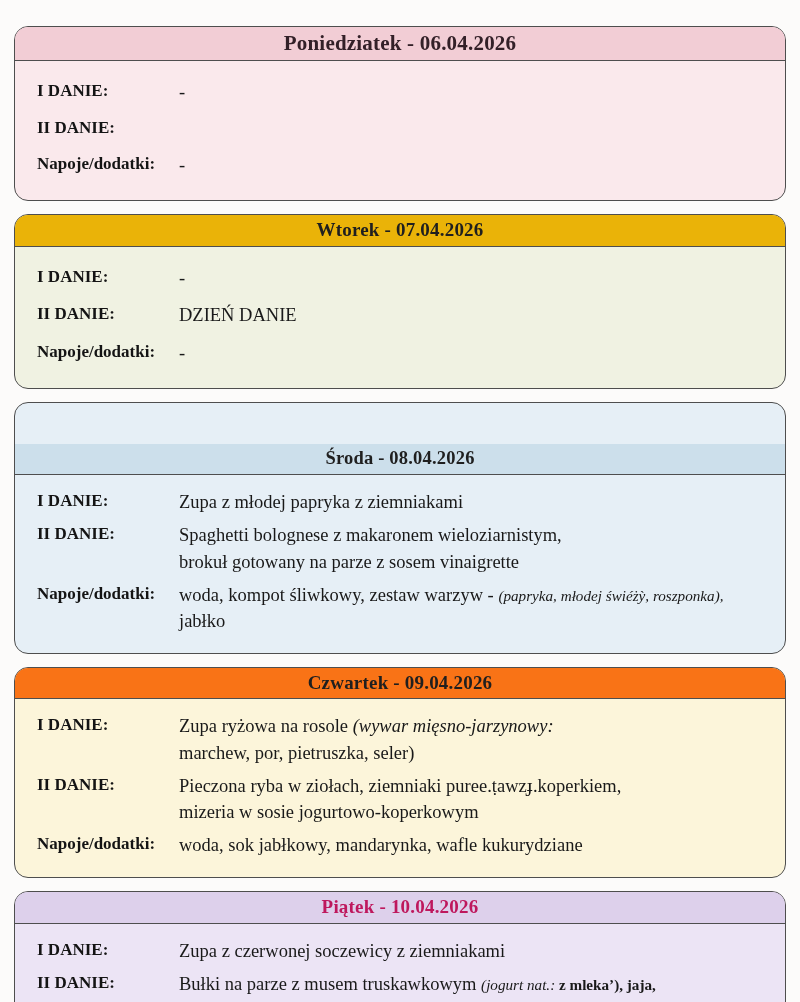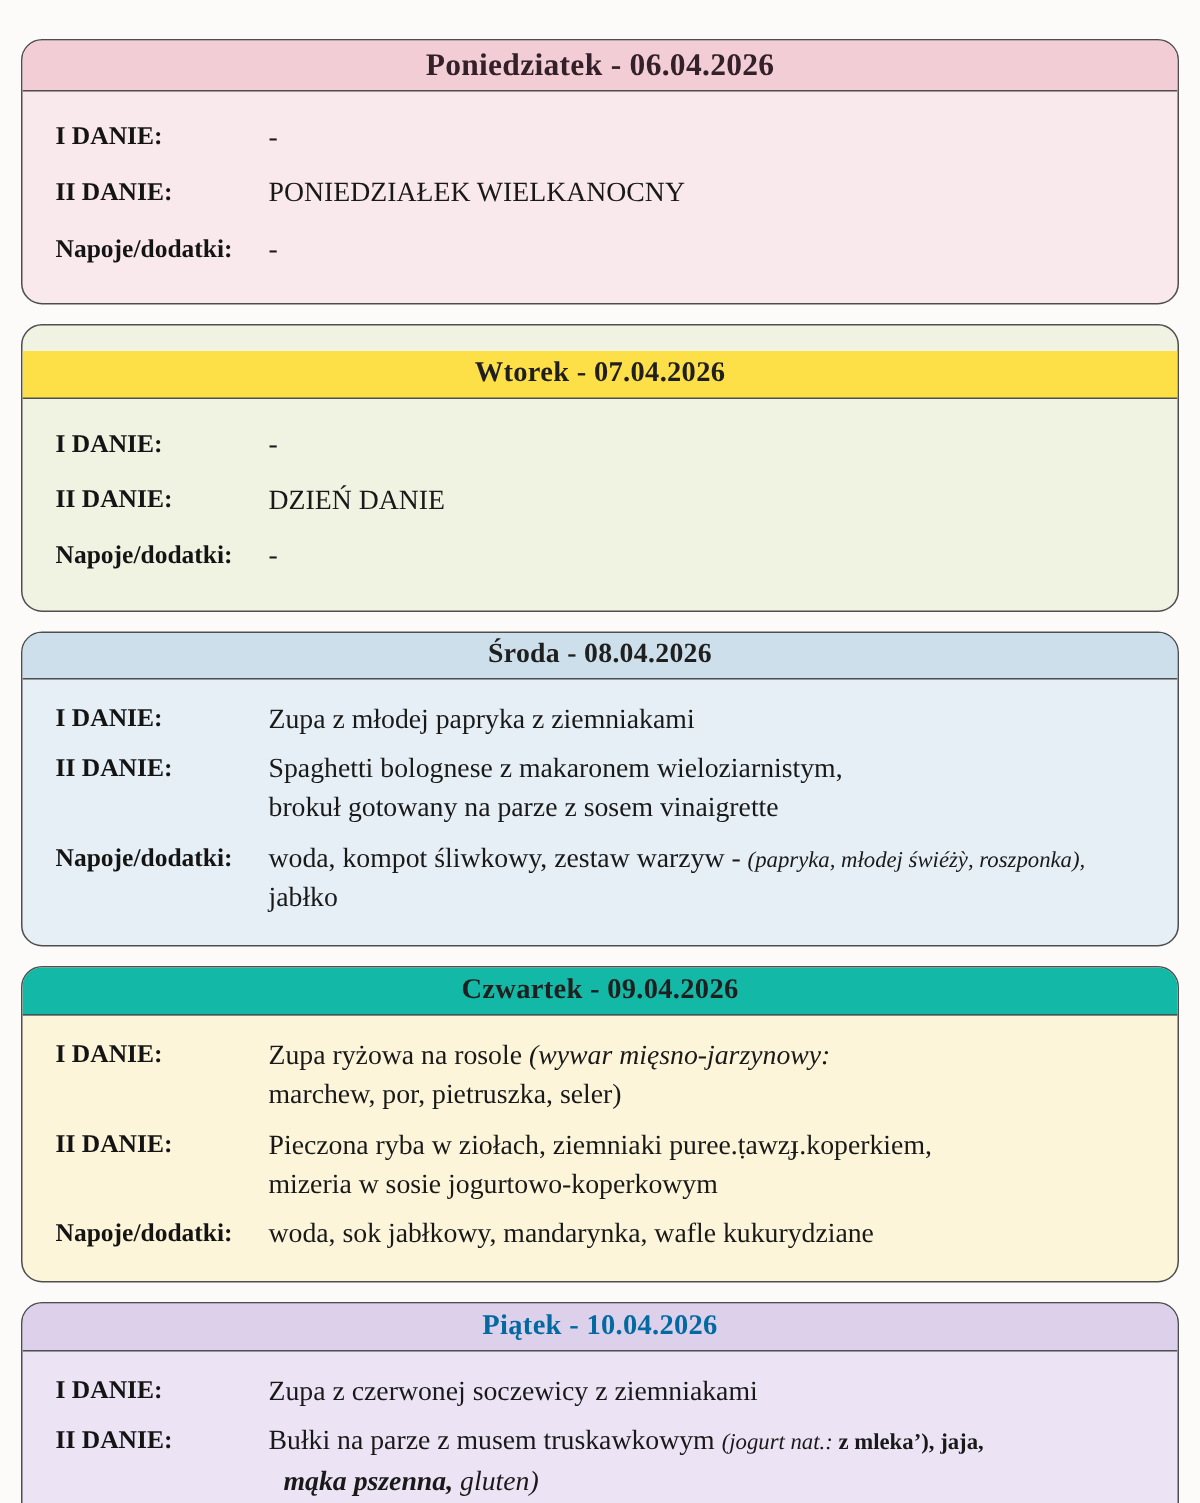--- a/index.html
+++ b/index.html
@@ -71,88 +71,87 @@
         <header class="card-header" style="background: rgb(242, 205, 213);">
           <div class="card-title" style="font-size: 21px; color: rgb(51, 32, 40);">Poniedziatek - 06.04.2026</div>
         </header>
         <div class="card-body">
           <div class="row">
             <div class="row-label">I DANIE:</div>
             <div class="row-value"><span class="seg-normal">-</span></div>
           </div>
           <div class="row">
             <div class="row-label">II DANIE:</div>
-            <div class="row-value"><span class="seg-normal">PONIEDZIAŁEK WIELKANOCNY</span></div>
           </div>
           <div class="row">
             <div class="row-label">Napoje/dodatki:</div>
             <div class="row-value"><span class="seg-normal">-</span></div>
           </div>
         </div>
       </section>
       <section class="card" style="background: rgb(240, 242, 226);">
-        <header class="card-header" style="background: #fde047; margin-top: 17px;">
+        <header class="card-header" style="background: #eab308;">
           <div class="card-title" style="font-size: 19px; color: rgb(31, 31, 31);">Wtorek - 07.04.2026</div>
         </header>
         <div class="card-body">
           <div class="row">
             <div class="row-label">I DANIE:</div>
             <div class="row-value"><span class="seg-normal">-</span></div>
           </div>
           <div class="row">
             <div class="row-label">II DANIE:</div>
             <div class="row-value"><span class="seg-normal">DZIEŃ DANIE</span></div>
           </div>
           <div class="row">
             <div class="row-label">Napoje/dodatki:</div>
             <div class="row-value"><span class="seg-normal">-</span></div>
           </div>
         </div>
       </section>
       <section class="card" style="background: rgb(230, 239, 246);">
-        <header class="card-header" style="background: rgb(204, 223, 235);">
+        <header class="card-header" style="background: rgb(204, 223, 235); margin-top: 41px;">
           <div class="card-title" style="font-size: 18.5px; color: rgb(31, 31, 31);">Środa - 08.04.2026</div>
         </header>
         <div class="card-body">
           <div class="row">
             <div class="row-label">I DANIE:</div>
             <div class="row-value"><span class="seg-normal">Zupa z młodej papryka z ziemniakami</span></div>
           </div>
           <div class="row">
             <div class="row-label">II DANIE:</div>
             <div class="row-value"><span class="seg-normal">Spaghetti bolognese z makaronem wieloziarnistym,<br>brokuł gotowany na parze z sosem vinaigrette</span></div>
           </div>
           <div class="row">
             <div class="row-label">Napoje/dodatki:</div>
             <div class="row-value"><span class="seg-normal">woda, kompot śliwkowy, zestaw warzyw - </span><span class="seg-italic-small">(papryka, młodej świéżỳ, roszponka),</span><span class="seg-normal"><br>jabłko</span></div>
           </div>
         </div>
       </section>
       <section class="card" style="background: rgb(252, 245, 218);">
-        <header class="card-header" style="background: #14b8a6;">
+        <header class="card-header" style="background: #f97316;">
           <div class="card-title" style="font-size: 19px; color: rgb(31, 31, 31);">Czwartek - 09.04.2026</div>
         </header>
         <div class="card-body">
           <div class="row">
             <div class="row-label">I DANIE:</div>
             <div class="row-value"><span class="seg-normal">Zupa ryżowa na rosole </span><span class="seg-italic">(wywar mięsno-jarzynowy:</span><span class="seg-normal"><br>marchew, por, pietruszka, seler)</span></div>
           </div>
           <div class="row">
             <div class="row-label">II DANIE:</div>
             <div class="row-value"><span class="seg-normal">Pieczona ryba w ziołach, ziemniaki puree.ṭawzɟ.koperkiem,<br>mizeria w sosie jogurtowo-koperkowym</span></div>
           </div>
           <div class="row">
             <div class="row-label">Napoje/dodatki:</div>
             <div class="row-value"><span class="seg-normal">woda, sok jabłkowy, mandarynka, wafle kukurydziane</span></div>
           </div>
         </div>
       </section>
       <section class="card" style="background: rgb(236, 228, 245);">
         <header class="card-header" style="background: rgb(221, 208, 235);">
-          <div class="card-title" style="font-size: 19px; color: #0369a1;">Piątek - 10.04.2026</div>
+          <div class="card-title" style="font-size: 19px; color: #be185d;">Piątek - 10.04.2026</div>
         </header>
         <div class="card-body">
           <div class="row">
             <div class="row-label">I DANIE:</div>
             <div class="row-value"><span class="seg-normal">Zupa z czerwonej soczewicy z ziemniakami</span></div>
           </div>
           <div class="row">
             <div class="row-label">II DANIE:</div>
             <div class="row-value"><span class="seg-normal">Bułki na parze z musem truskawkowym </span><span class="seg-italic-small">(jogurt nat.: </span><span class="seg-bold-italic-small">z mleka’), jaja,</span><span class="seg-normal"><br></span><span class="seg-bold-italic">mąka pszenna,</span><span class="seg-italic"> gluten)</span></div>
           </div>

